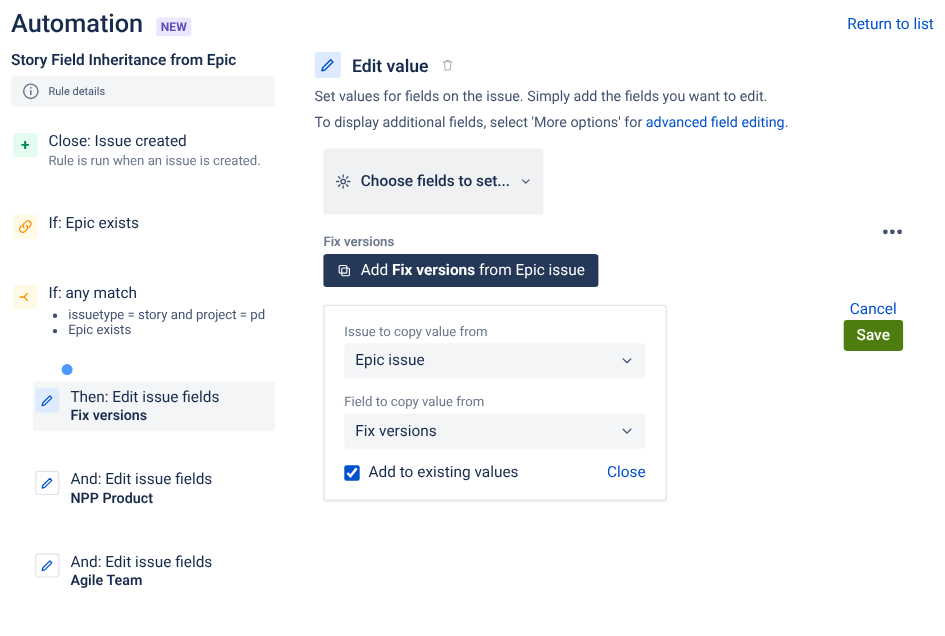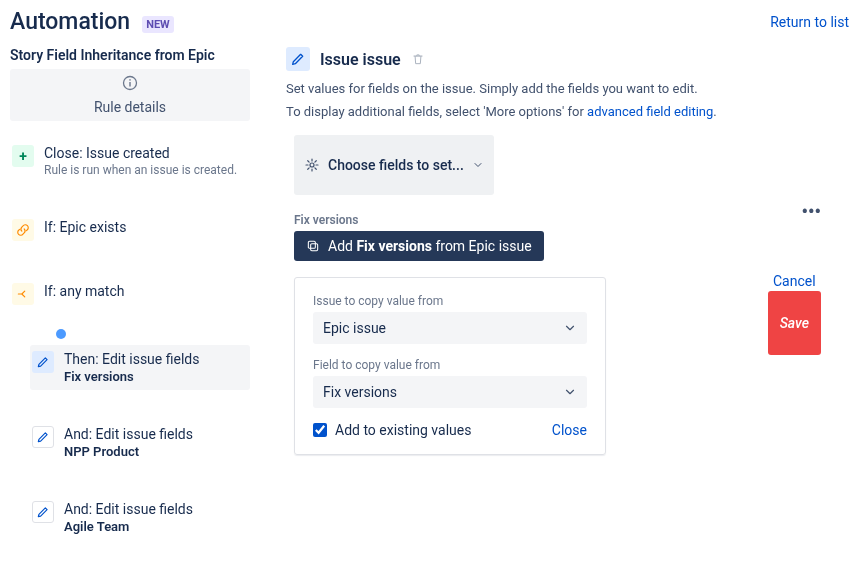--- a/index.html
+++ b/index.html
@@ -47,25 +47,24 @@
     .right-col { flex: 1; padding-left: 36px; padding-top: 4px; position: relative; }
 
     .rule-name { font-weight: 600; font-size: 14px; padding: 4px 0 6px 0; }
     .rule-details-bar {
       background: #F4F5F7;
       border-radius: 3px;
       display: flex;
       align-items: center;
       gap: 8px;
       padding: 6px 10px;
-      font-size: 14px;
+      font-size: 10px;
       color: #42526E;
       cursor: pointer;
       margin-bottom: 18px;
-      flex-direction: column;
     }
 
     .tree-item {
       display: flex;
       gap: 10px;
       padding: 6px 2px;
       border-radius: 3px;
       align-items: flex-start;
     }
     .tree-item.selected { background: #F4F5F7; }
@@ -172,28 +171,27 @@
       position: absolute;
       right: 28px;
       top: 230px;
       display: flex;
       align-items: center;
       gap: 2px;
       flex-direction: column;
     }
     .cancel-link { color: #0052CC; cursor: pointer; font-size: 14px; }
     .save-btn {
-      background: #ef4444;
+      background: #4d7c0f;
       color: #fff;
       border-radius: 3px;
-      padding: 24px 12px;
+      padding: 6px 12px;
       font-size: 14px;
       cursor: pointer;
       font-weight: 500;
-      font-style: italic;
     }
     svg { display: block; }
   </style>
 </head>
 <body>
 
 <div class="wrap">
   <div class="header-row">
     <div class="page-title">
       <span>Automation</span>
@@ -239,20 +237,24 @@
       <div class="tree-gap"></div>
 
       <div class="tree-item">
         <div class="tree-icon icon-yellow">
           <svg width="14" height="14" viewBox="0 0 24 24" fill="none">
               <path d="M4 12h6M10 12l5-5M10 12l5 5" stroke="#FF8B00" stroke-width="2" stroke-linecap="round"></path>
             </svg>
         </div>
         <div class="tree-body">
           <div class="tree-title">If: any match</div>
+          <ul class="tree-bullets">
+            <li>issuetype = story and project = pd</li>
+            <li>Epic exists</li>
+          </ul>
         </div>
       </div>
 
       <div class="nest">
         <div class="tree-gap-sm"></div>
         <div class="blue-dot"></div>
 
         <div class="tree-item selected">
           <div class="tree-icon icon-blue">
             <svg width="14" height="14" viewBox="0 0 24 24" fill="none">
@@ -295,21 +297,21 @@
       </div>
     </div>
 
     <div class="right-col">
       <div class="edit-header">
         <div class="edit-icon-box">
           <svg width="16" height="16" viewBox="0 0 24 24" fill="none">
               <path d="M4 20l4-1 11-11-3-3L5 16l-1 4z" stroke="#0052CC" stroke-width="2" stroke-linejoin="round"></path>
             </svg>
         </div>
-        <div class="edit-title">Issue issue</div>
+        <div class="edit-title">Edit value</div>
         <div class="trash-icon">
           <svg width="14" height="14" viewBox="0 0 24 24" fill="none">
               <path d="M5 7h14M10 7V5h4v2M7 7l1 13h8l1-13" stroke="#A5ADBA" stroke-width="1.6" stroke-linecap="round" stroke-linejoin="round"></path>
             </svg>
         </div>
       </div>
 
       <div class="desc-text">Set values for fields on the issue. Simply add the fields you want to edit.</div>
       <div class="desc-text">
         <span>To display additional fields, select 'More options' for </span><a>advanced field editing</a>.

